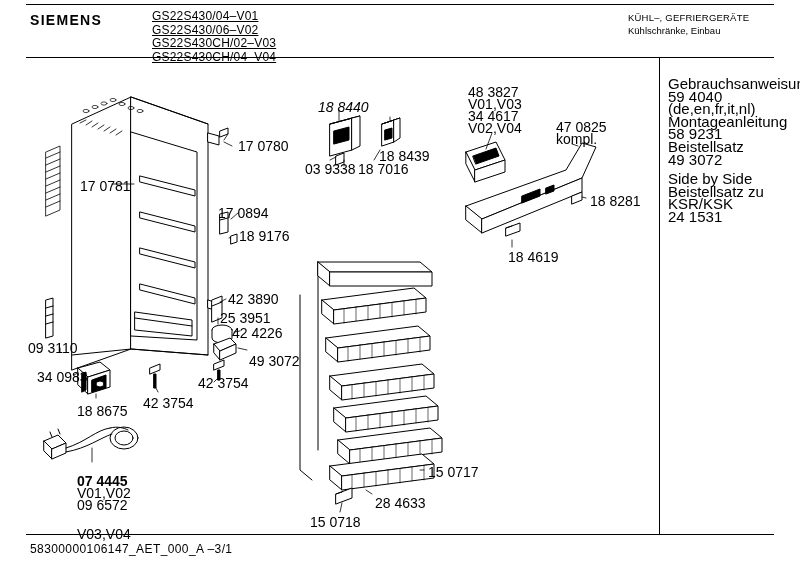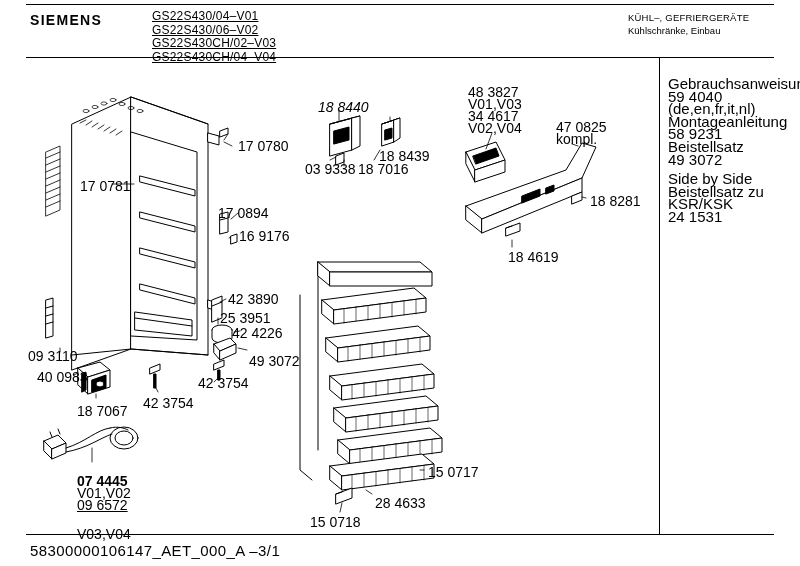--- a/index.html
+++ b/index.html
@@ -26,21 +26,21 @@
   .models{position:absolute;left:152px;top:10px;font-size:12px;line-height:13.6px;letter-spacing:.2px;text-decoration:underline;}
   .models div{white-space:nowrap;}
   .hdr-right{position:absolute;left:628px;top:11px;font-size:9.5px;line-height:13px;}
   .hdr-right .l1{letter-spacing:.2px;}
 
   
   .info{position:absolute;left:668px;top:78px;font-size:15px;line-height:12.6px;}
   .info .gap{height:7px;}
 
   
-  .footer{position:absolute;left:30px;top:542px;font-size:15px;letter-spacing:.4px;}
+  .footer{position:absolute;left:30px;top:542px;font-size:12px;letter-spacing:.4px;}
 
   
   .lbl{position:absolute;font-size:14px;line-height:12.2px;white-space:nowrap;}
 
   svg{position:absolute;left:0;top:0;}
 </style>
 </head>
 <body>
 
 <div class="sheet">
@@ -383,40 +383,40 @@
   </svg>
 
   <div id="callout-layer">
       <div class="lbl" style="left: 238px; top: 140px;">17 0780</div>
       <div class="lbl" style="left: 318px; top: 101px; font-style: italic;">18 8440</div>
       <div class="lbl" style="left: 379px; top: 115px; margin-top: 35px;">18 8439</div>
       <div class="lbl" style="left: 305px; top: 163px;">03 9338</div>
       <div class="lbl" style="left: 358px; top: 163px;">18 7016</div>
       <div class="lbl" style="left: 80px; top: 180px;">17 0781</div>
       <div class="lbl" style="left: 218px; top: 207px;">17 0894</div>
-      <div class="lbl" style="left: 239px; top: 230px;">16 9176</div>
+      <div class="lbl" style="left: 239px; top: 230px;">18 9176</div>
       <div class="lbl" style="left: 468px; top: 86px;">48 3827</div>
       <div class="lbl" style="left: 468px; top: 98px;">V01,V03</div>
       <div class="lbl" style="left: 468px; top: 110px;">34 4617</div>
       <div class="lbl" style="left: 468px; top: 122px;">V02,V04</div>
       <div class="lbl" style="left: 556px; top: 121px;">47 0825</div>
       <div class="lbl" style="left: 556px; top: 133px;">kompl.</div>
       <div class="lbl" style="left: 590px; top: 195px;">18 8281</div>
       <div class="lbl" style="left: 508px; top: 251px;">18 4619</div>
       <div class="lbl" style="left: 228px; top: 293px;">42 3890</div>
       <div class="lbl" style="left: 220px; top: 312px;">25 3951</div>
       <div class="lbl" style="left: 232px; top: 327px;">42 4226</div>
       <div class="lbl" style="left: 249px; top: 355px;">49 3072</div>
       <div class="lbl" style="left: 198px; top: 377px;">42 3754</div>
       <div class="lbl" style="left: 143px; top: 397px;">42 3754</div>
-      <div class="lbl" style="left: 28px; top: 350px;">09 3110</div>
-      <div class="lbl" style="left: 37px; top: 371px;">40 0983</div>
-      <div class="lbl" style="left: 77px; top: 405px;">18 7067</div>
+      <div class="lbl" style="left: 28px; top: 342px;">09 3110</div>
+      <div class="lbl" style="left: 37px; top: 371px;">34 0983</div>
+      <div class="lbl" style="left: 77px; top: 405px;">18 8675</div>
       <div class="lbl" style="left: 428px; top: 466px;">15 0717</div>
       <div class="lbl" style="left: 375px; top: 497px;">28 4633</div>
       <div class="lbl" style="left: 310px; top: 516px;">15 0718</div>
       <div class="lbl" style="left: 77px; top: 475px; font-weight: bold;">07 4445</div>
       <div class="lbl" style="left: 77px; top: 487px;">V01,V02</div>
-      <div class="lbl" style="left: 77px; top: 499px; text-decoration: underline;">09 6572</div>
+      <div class="lbl" style="left: 77px; top: 499px;">09 6572</div>
       <div class="lbl" style="left: 77px; top: 511px; margin-top: 17px;">V03,V04</div>
     </div>
 
 </div>
 
 </body></html>

